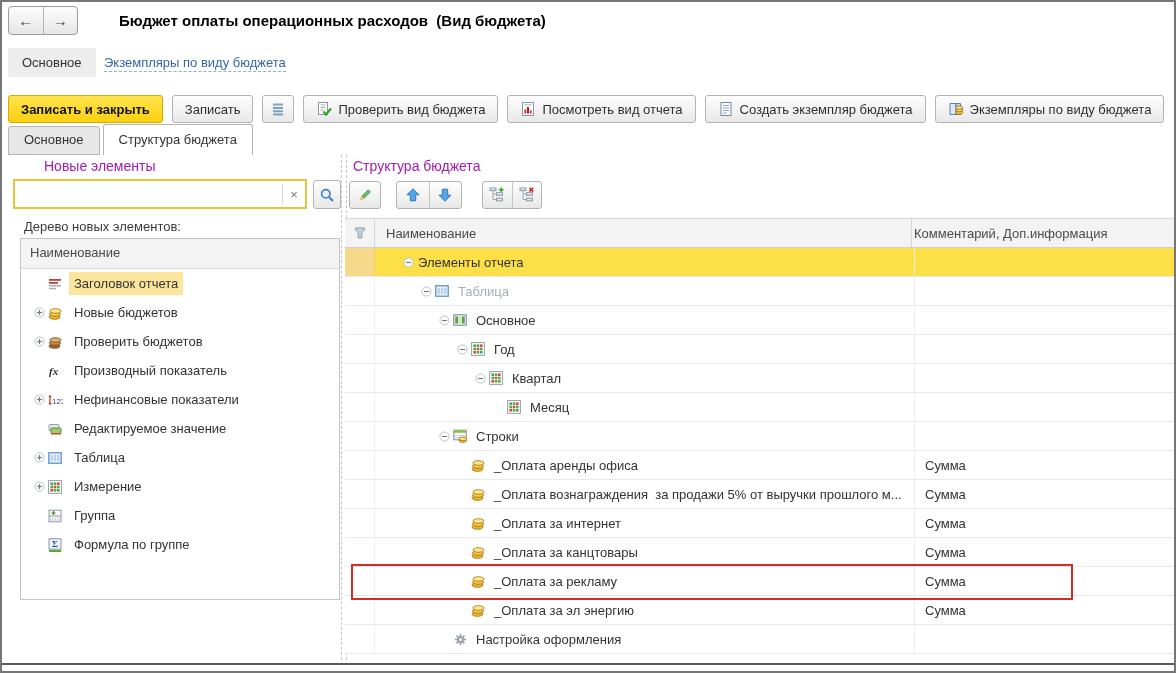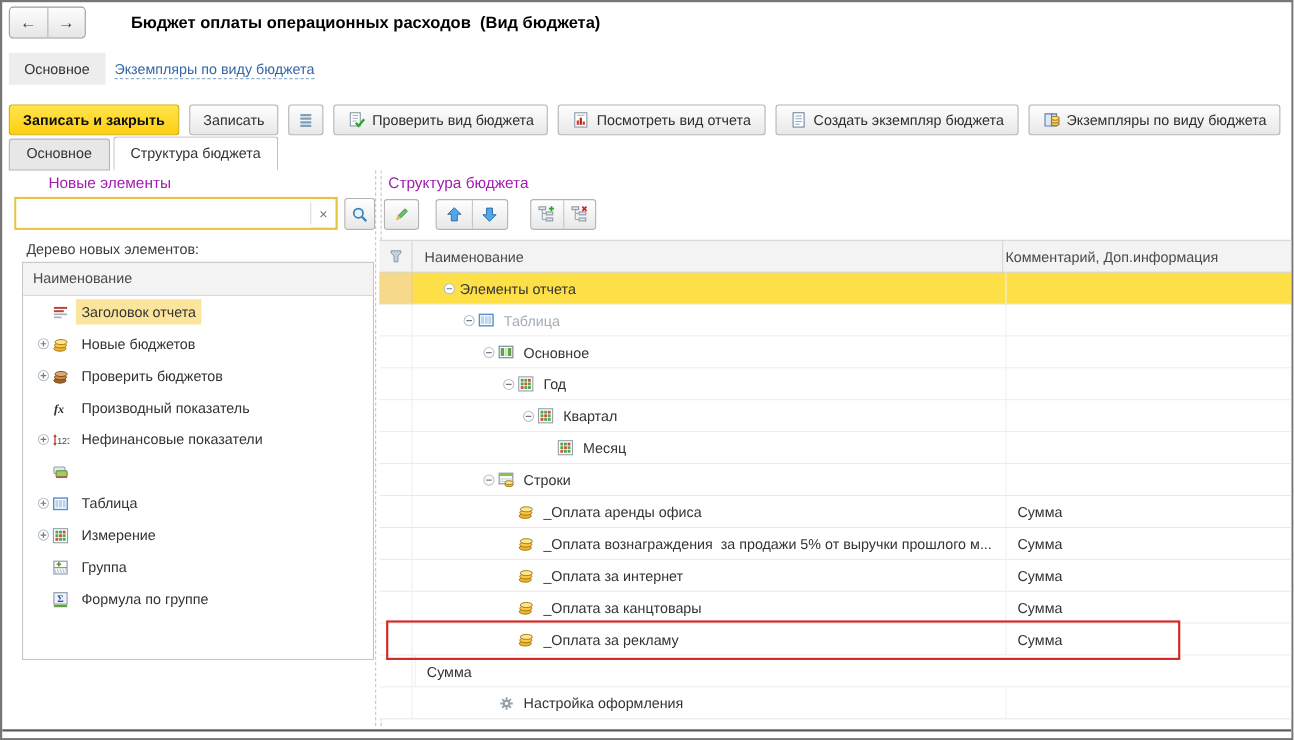--- a/index.html
+++ b/index.html
@@ -278,20 +278,21 @@
           <span class="expslot"></span>
           <span class="icslot">
             <span class="ic">
               <svg viewBox="0 0 16 16" width="16" height="16">
                 <rect x="2" y="3.5" width="10" height="6" rx="1" fill="#e2e8ee" stroke="#93a0ab"></rect>
                 <rect x="4" y="7" width="10" height="5.5" rx="1" fill="#9ccd6a" stroke="#5a8f35"></rect>
                 <rect x="4" y="12" width="10" height="1.6" fill="#c0564a"></rect>
               </svg>
             </span>
           </span>
+          <span class="lbl">Редактируемое значение</span>
         </div>
         <div class="lp-row">
           <span class="expslot">
             <span class="ic">
               <svg viewBox="0 0 12 12" width="11" height="11">
                 <circle cx="6" cy="6" r="5" fill="#fff" stroke="#b4bcc4"></circle>
                 <line x1="3.2" y1="6" x2="8.8" y2="6" stroke="#6f7a84" stroke-width="1.2"></line>
                 <line x1="6" y1="3.2" x2="6" y2="8.8" stroke="#6f7a84" stroke-width="1.2"></line>
               </svg>
             </span>
@@ -696,20 +697,33 @@
                 <ellipse cx="8.5" cy="6" rx="5.5" ry="2.3" fill="#fde68a" stroke="#9c6f12" stroke-width="0.8"></ellipse>
               </svg>
             </span>
           </span>
           <span class="lbl">_Оплата за рекламу</span>
         </span>
         <span class="c-comment lbl">Сумма</span>
       </div>
       <div class="rp-row">
         <span class="c-tree"></span>
+        <span class="c-name" style="padding-left:79px">
+          <span class="expslot"></span>
+          <span class="icslot">
+            <span class="ic">
+              <svg viewBox="0 0 16 16" width="16" height="16">
+                <ellipse cx="7.5" cy="12" rx="5.5" ry="2.3" fill="#f0b429" stroke="#9c6f12" stroke-width="0.8"></ellipse>
+                <ellipse cx="8" cy="9" rx="5.5" ry="2.3" fill="#f7c948" stroke="#9c6f12" stroke-width="0.8"></ellipse>
+                <ellipse cx="8.5" cy="6" rx="5.5" ry="2.3" fill="#fde68a" stroke="#9c6f12" stroke-width="0.8"></ellipse>
+              </svg>
+            </span>
+          </span>
+          <span class="lbl">_Оплата за эл энергию</span>
+        </span>
         <span class="c-comment lbl">Сумма</span>
       </div>
       <div class="rp-row">
         <span class="c-tree"></span>
         <span class="c-name" style="padding-left:61px">
           <span class="expslot"></span>
           <span class="icslot">
             <span class="ic">
               <svg viewBox="0 0 16 16" width="15" height="15">
                 <g stroke="#98a1a8" stroke-width="1.8">

